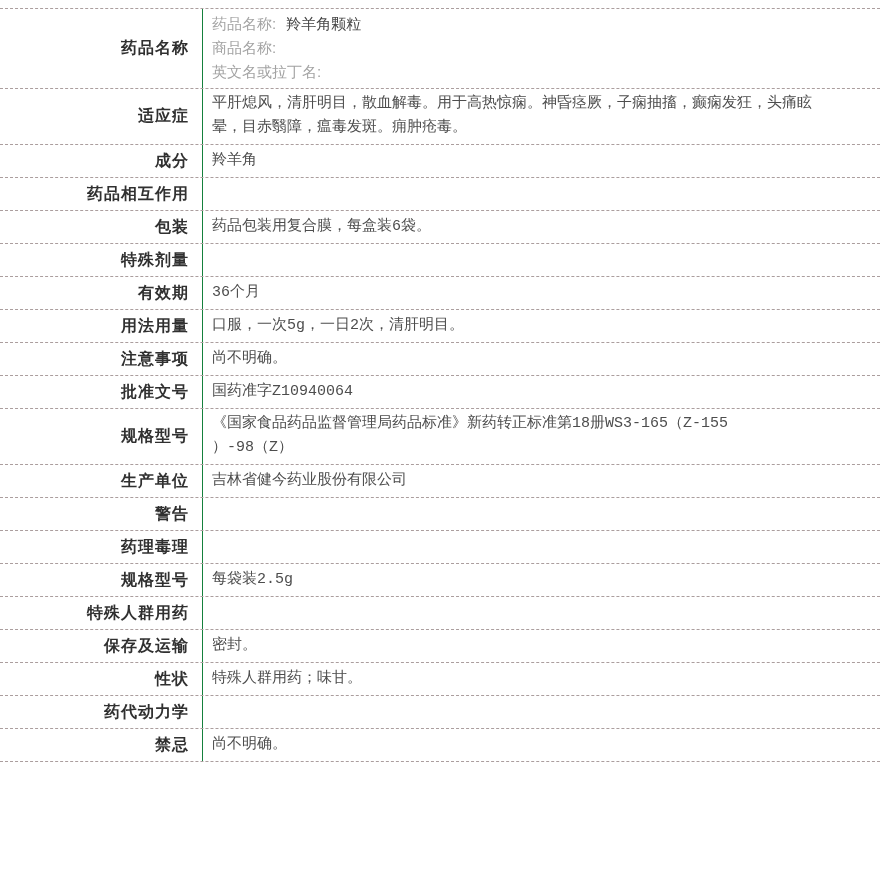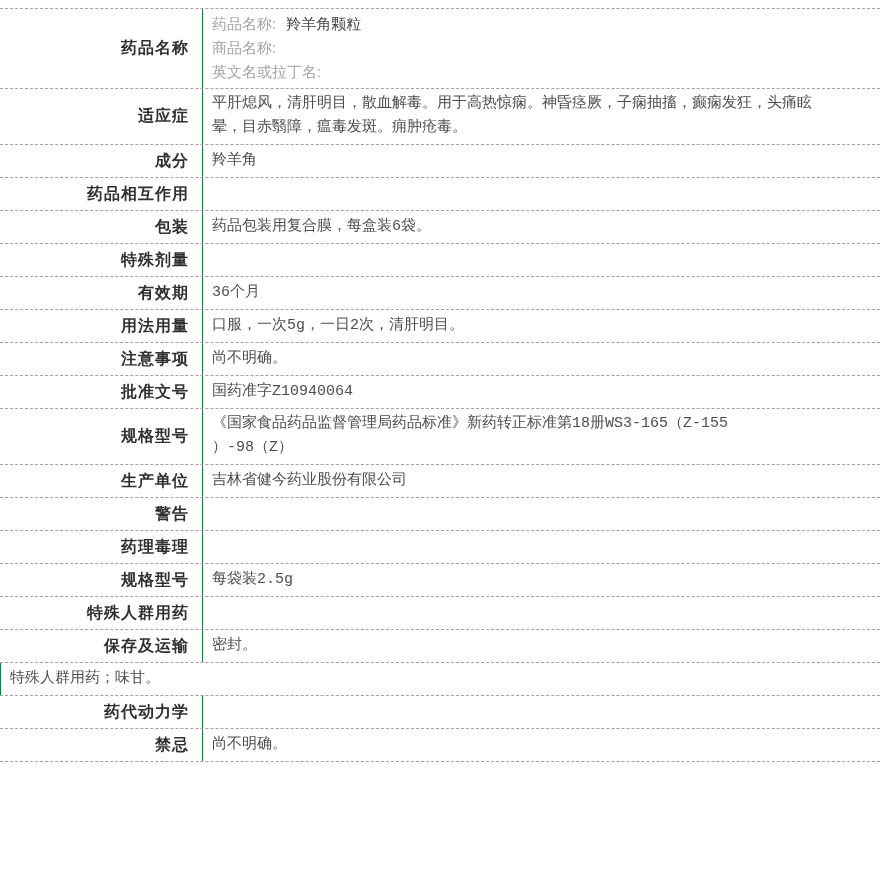--- a/index.html
+++ b/index.html
@@ -177,20 +177,21 @@
   </div>
 
   <div class="row">
     <div class="cell label-cell">保存及运输</div>
     <div class="cell value-cell">
         <div class="value-inner">密封。</div>
       </div>
   </div>
 
   <div class="row">
+    <div class="cell label-cell">性状</div>
     <div class="cell value-cell">
         <div class="value-inner">特殊人群用药；味甘。</div>
       </div>
   </div>
 
   <div class="row">
     <div class="cell label-cell">药代动力学</div>
     <div class="cell value-cell">
         <div class="value-inner"></div>
       </div>

